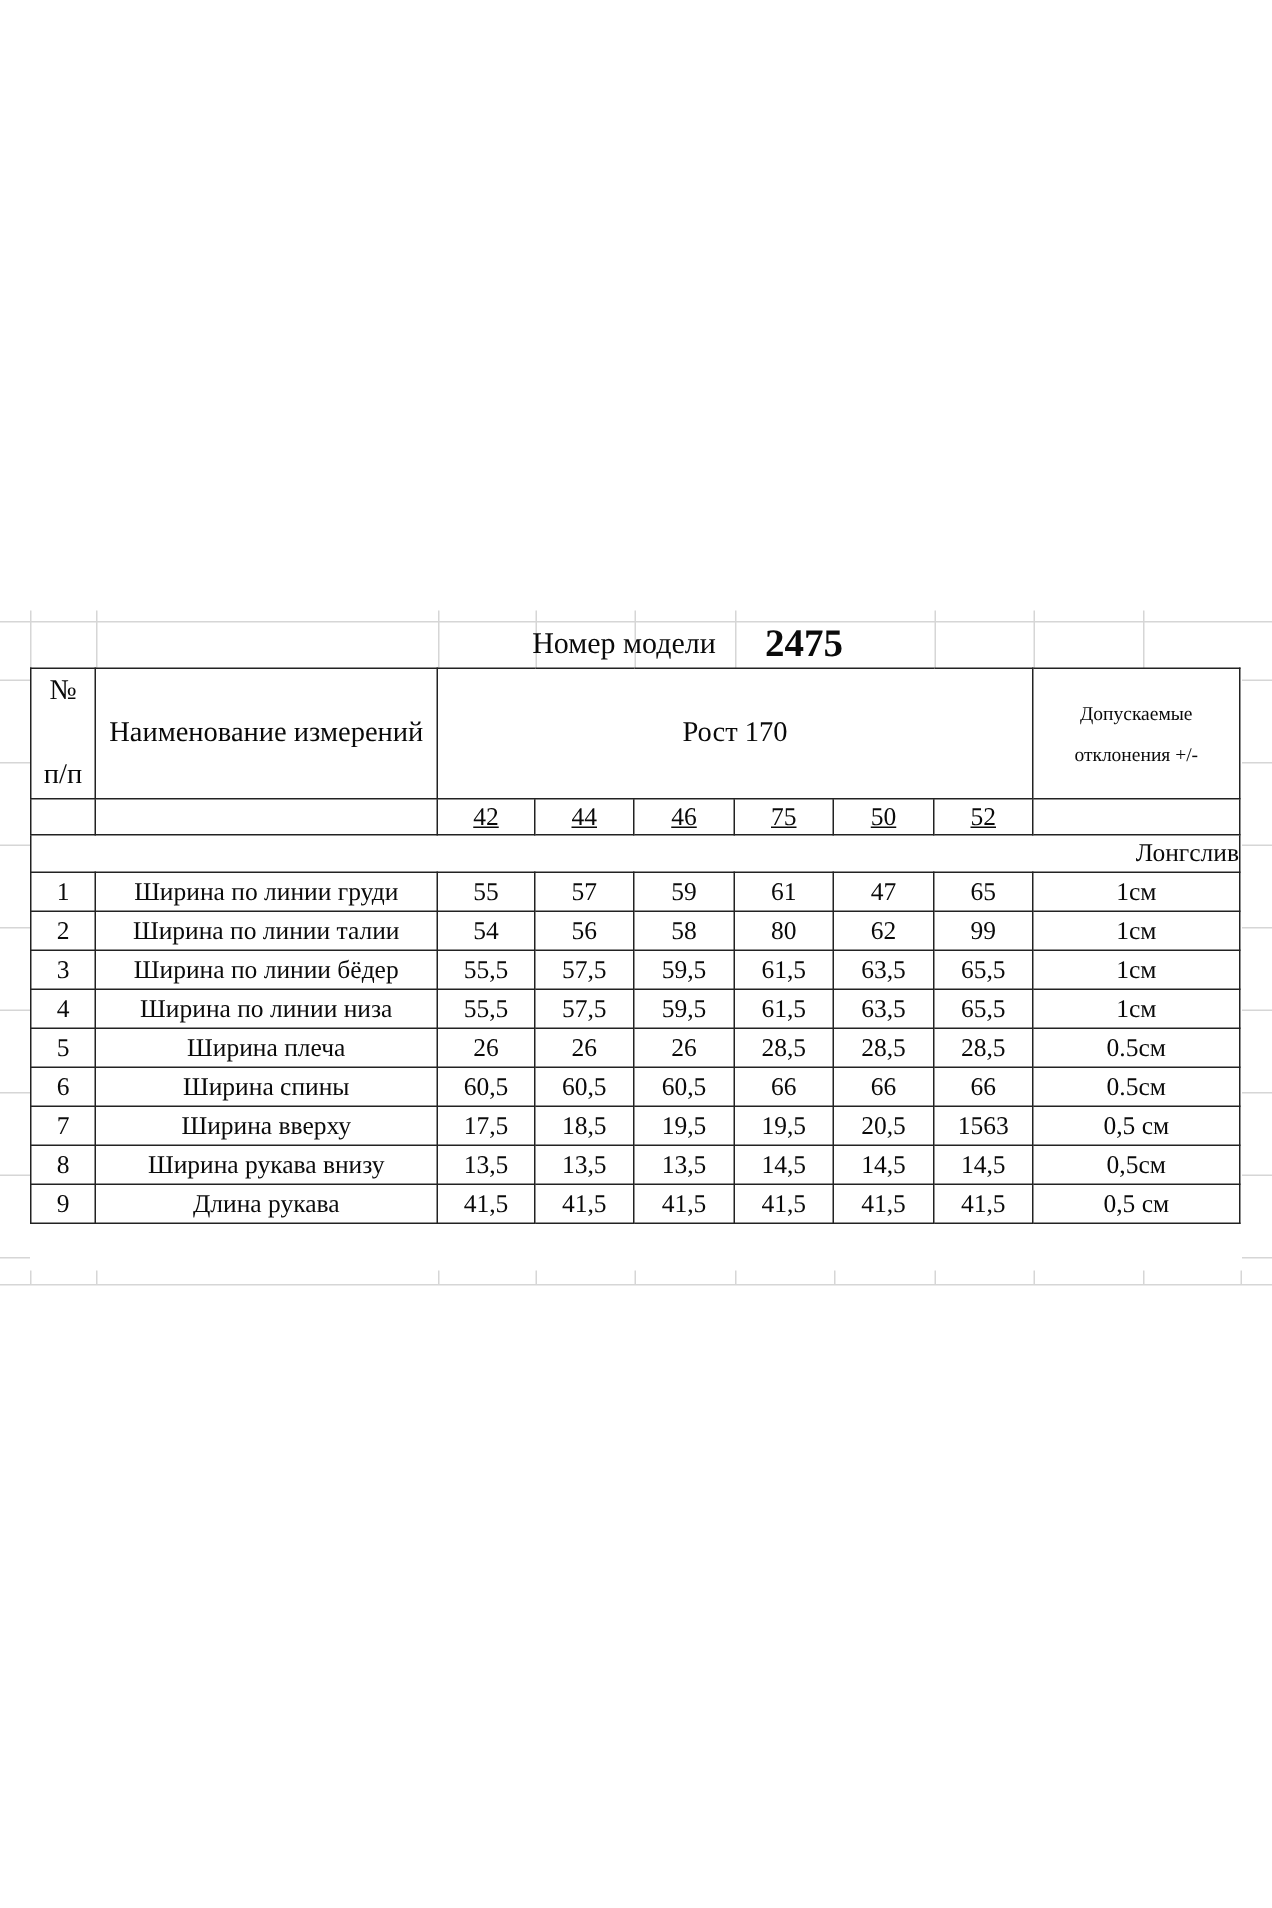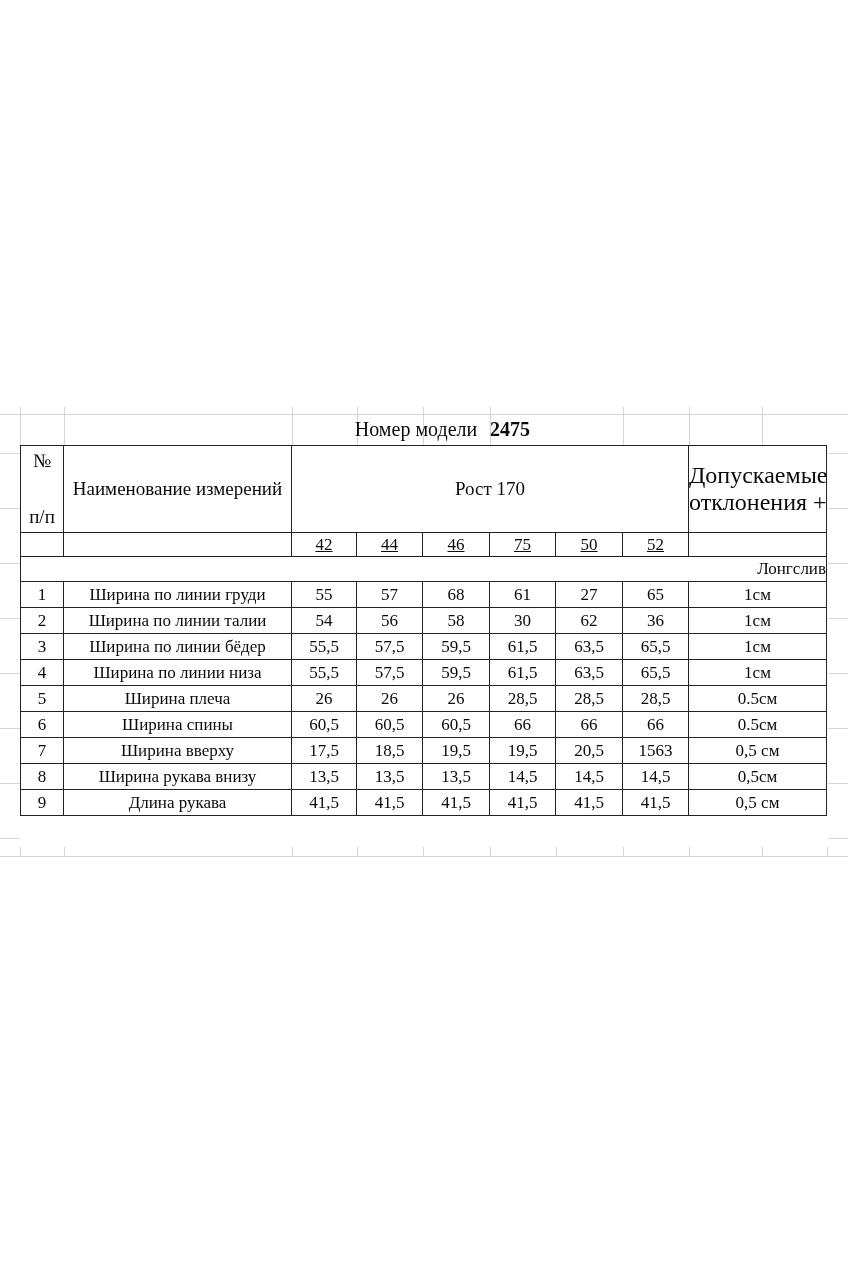--- a/index.html
+++ b/index.html
@@ -16,21 +16,21 @@
   .gridline.h { height: 1px; }
   .gridline.v { width: 1px; }
 
   .model-row { position: absolute; top: 412px; left: 0; width: 848px; height: 34px; }
   .model-label {
     position: absolute; left: 350px; width: 132px; height: 34px;
     line-height: 34px; text-align: center; font-size: 20px;
   }
   .model-number {
     position: absolute; left: 490px; width: 92px; height: 34px;
-    line-height: 34px; font-size: 20px; font-weight: bold;
+    line-height: 34px; text-align: center; font-size: 26px; font-weight: bold;
   }
 
   table.size-table {
     position: absolute; left: 20px; top: 445px;
     border-collapse: collapse; table-layout: fixed;
     width: 806px;
   }
   table.size-table td {
     border: 1.5px solid #222222;
     text-align: center;
@@ -43,21 +43,21 @@
   tr.header-row td { height: 86px; font-size: 19px; }
   tr.sizes-row td { height: 23px; text-decoration: underline; }
   tr.section-row td { height: 24px; text-align: right; }
   tr.data-row td { height: 25px; }
 
   .numpp {
     height: 78px; margin: 4px 0;
     display: flex; flex-direction: column; justify-content: space-between; align-items: center;
     font-size: 19px;
   }
-  .tol-header { line-height: 27px; font-size: 24px; }
+  .tol-header { line-height: 27px; font-size: 13px; }
 </style>
 </head>
 <body>
 
 <div class="sheet">
 
   <div id="gridlines">
       <div class="gridline h" style="top: 414px; left: 0px; width: 848px; background: rgb(214, 214, 214);"></div>
       <div class="gridline h" style="top: 856px; left: 0px; width: 848px; background: rgb(214, 214, 214);"></div>
       <div class="gridline h" style="top: 453px; left: 0px; width: 20px; background: rgb(214, 214, 214);"></div>
@@ -148,35 +148,35 @@
 
     <tr class="section-row">
       <td colspan="9">Лонгслив</td>
     </tr>
 
     <tr class="data-row">
       <td>1</td>
       <td>Ширина по линии груди</td>
       <td>55</td>
       <td>57</td>
-      <td>68</td>
+      <td>59</td>
       <td>61</td>
-      <td>27</td>
+      <td>47</td>
       <td>65</td>
       <td>1см</td>
     </tr>
     <tr class="data-row">
       <td>2</td>
       <td>Ширина по линии талии</td>
       <td>54</td>
       <td>56</td>
       <td>58</td>
-      <td>30</td>
+      <td>80</td>
       <td>62</td>
-      <td>36</td>
+      <td>99</td>
       <td>1см</td>
     </tr>
     <tr class="data-row">
       <td>3</td>
       <td>Ширина по линии бёдер</td>
       <td>55,5</td>
       <td>57,5</td>
       <td>59,5</td>
       <td>61,5</td>
       <td>63,5</td>

